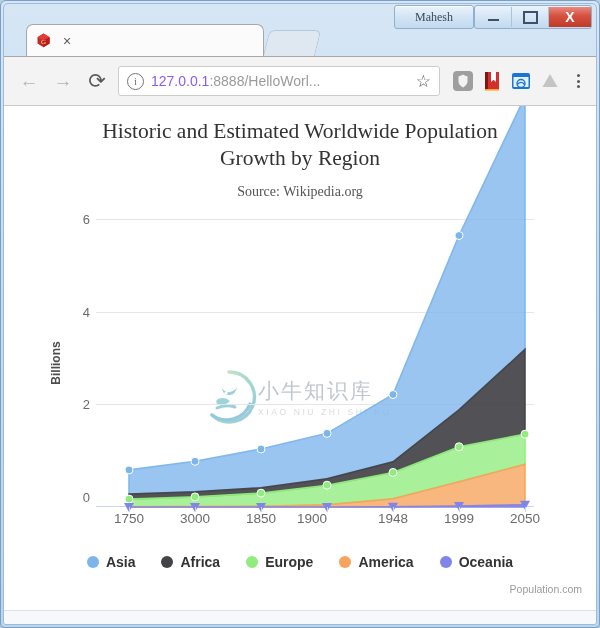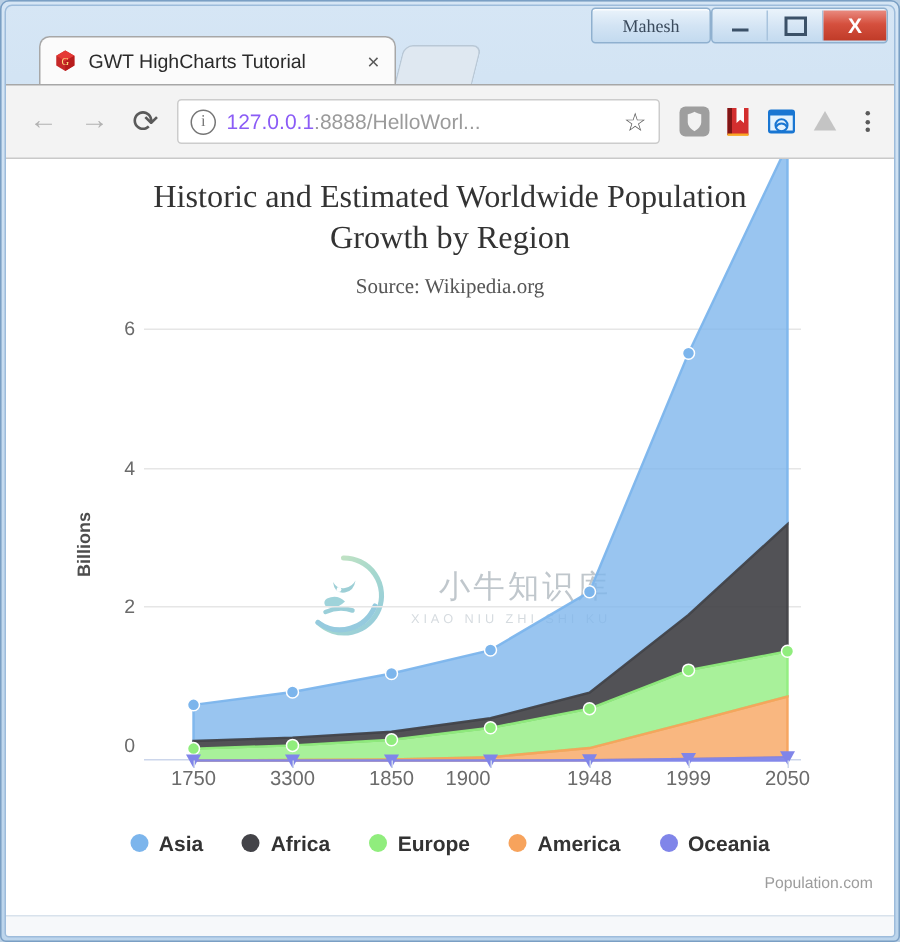--- a/index.html
+++ b/index.html
@@ -182,21 +182,21 @@
     position:absolute;width:1px;height:5px;background:#ccd6eb;bottom:-5px;
   }
   svg.series{position:absolute;left:0;top:0;width:438px;height:288px;overflow:visible;}
 
   
   .watermark{
     position:absolute;left:196px;top:262px;
     display:flex;align-items:center;opacity:.55;pointer-events:none;
   }
   .wm-logo{width:58px;height:58px;flex:none;}
-  .wm-txt{margin-left:16px;text-align:right;}
+  .wm-txt{margin-left:0;}
   .wm-cn{font-size:21px;color:#8d9aa4;letter-spacing:2px;font-family:"DejaVu Sans",sans-serif;}
   .wm-en{font-size:8.5px;color:#b4bec6;letter-spacing:2.6px;margin-top:2px;}
 
   
   .legend{
     position:absolute;left:0;right:0;top:448px;
     display:flex;align-items:center;justify-content:center;gap:26px;
   }
   .lg-item{display:flex;align-items:center;}
   .lg-dot{width:12px;height:12px;border-radius:50%;margin-right:7px;flex:none;}
@@ -234,21 +234,20 @@
     <div class="tab-newghost"></div>
     <div class="tab">
       <span class="tab-fav">
         <svg width="17" height="17" viewBox="0 0 17 17">
           <path d="M2.5 5.2 L8.5 1.6 L14.6 5.2 L14.6 11.6 L8.5 15.3 L2.5 11.6 Z" fill="#c62828"></path>
           <path d="M2.5 5.2 L8.5 1.6 L14.6 5.2 L8.5 8.6 Z" fill="#e53935"></path>
           <path d="M8.5 8.6 L14.6 5.2 L14.6 11.6 L8.5 15.3 Z" fill="#b71c1c"></path>
           <text x="8.5" y="11.6" font-size="7" fill="#ffe082" text-anchor="middle" font-family="Liberation Serif, serif">G</text>
         </svg>
       </span>
-      <span class="tab-title">GWT HighCharts Tutorial</span>
       <span class="tab-close">×</span>
     </div>
   </div>
 
   <div class="toolbar">
     <div class="navbtn">←</div>
     <div class="navbtn">→</div>
     <div class="navbtn reload">⟳</div>
 
     <div class="omnibox">
@@ -372,21 +371,21 @@
 
         <div class="tickmark" style="left:33px"></div>
         <div class="tickmark" style="left:99px"></div>
         <div class="tickmark" style="left:165px"></div>
         <div class="tickmark" style="left:231px"></div>
         <div class="tickmark" style="left:297px"></div>
         <div class="tickmark" style="left:363px"></div>
         <div class="tickmark" style="left:429px"></div>
 
         <div class="xtick" style="left:33px">1750</div>
-        <div class="xtick" style="left:99px">3300</div>
+        <div class="xtick" style="left:99px">3000</div>
         <div class="xtick" style="left:165px">1850</div>
         <div class="xtick" style="left:216px">1900</div>
         <div class="xtick" style="left:297px">1948</div>
         <div class="xtick" style="left:363px">1999</div>
         <div class="xtick" style="left:429px">2050</div>
       </div>
 
       <div class="legend">
         <div class="lg-item">
           <span class="lg-dot" style="background: rgb(124, 181, 236);"></span>

